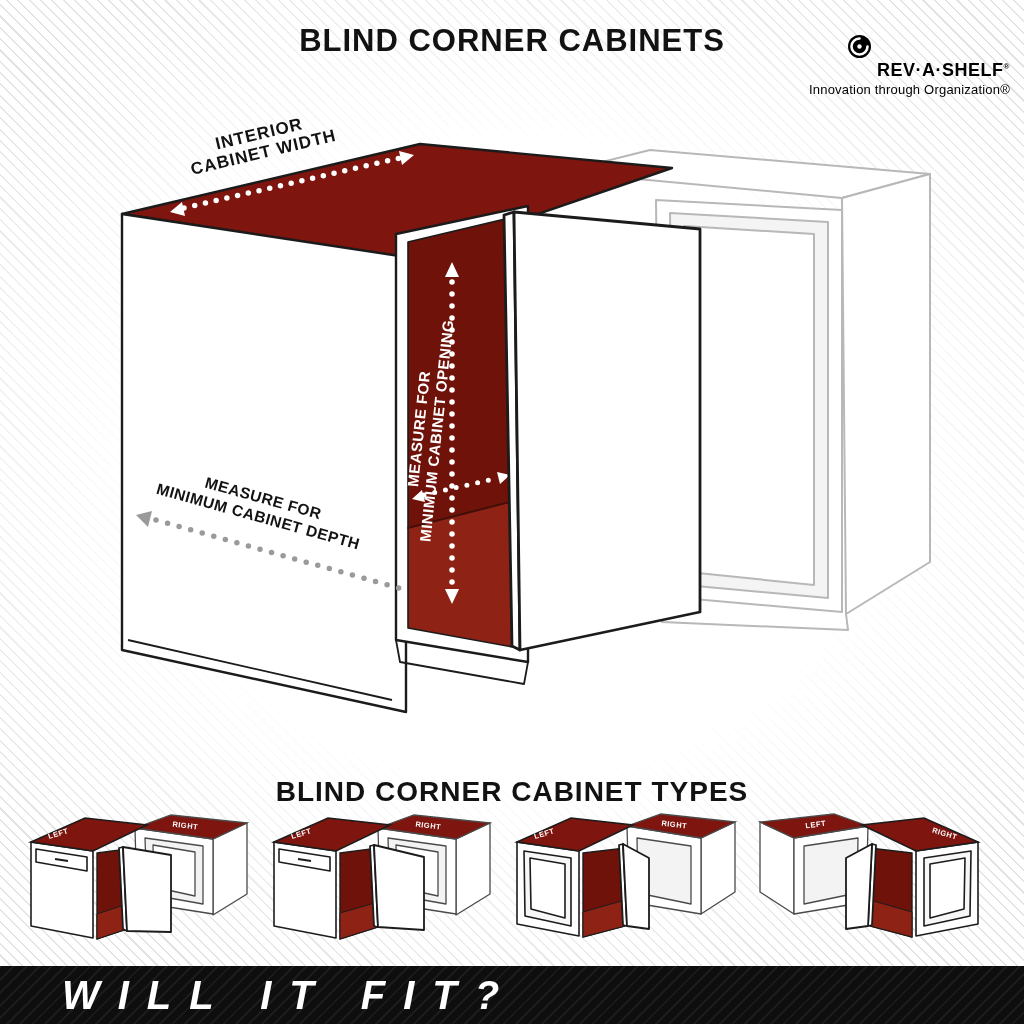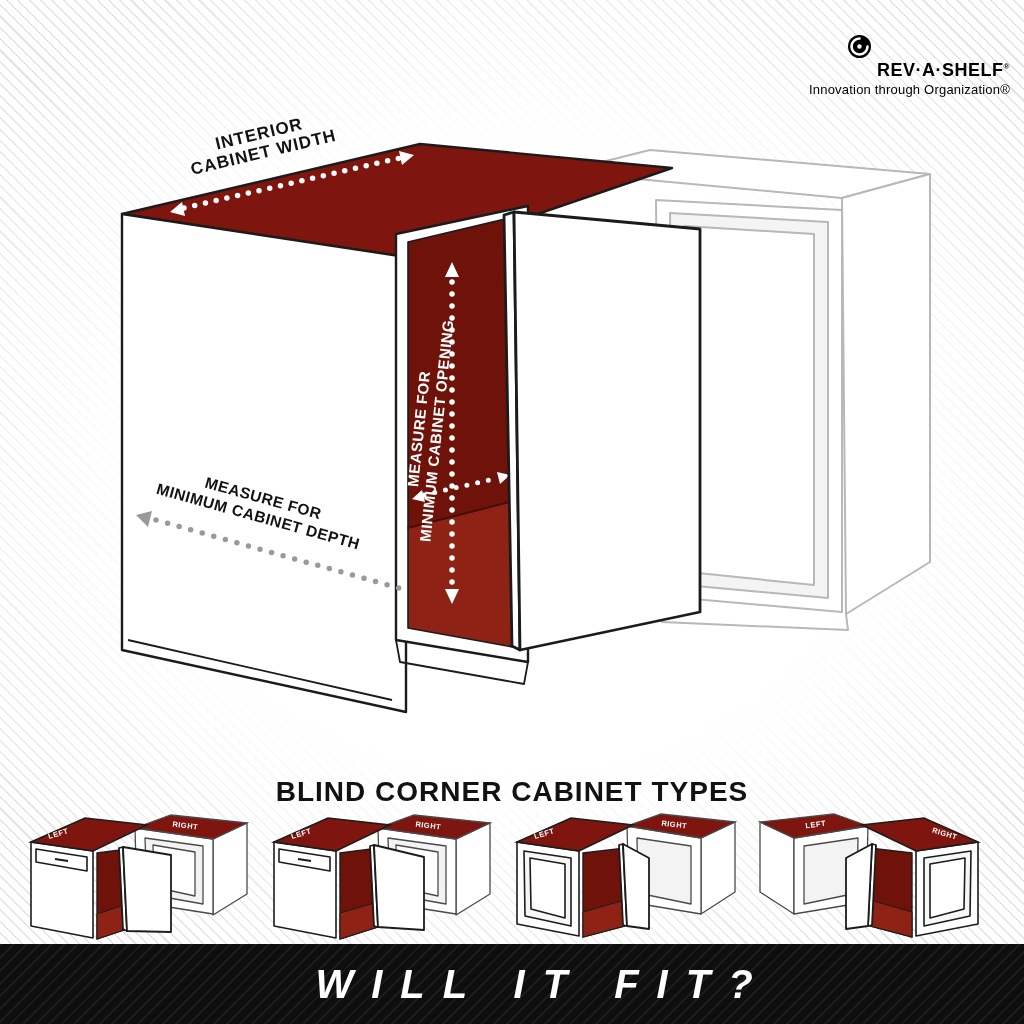--- a/index.html
+++ b/index.html
@@ -15,32 +15,33 @@
   .header{position:absolute;top:20px;left:0;right:0;text-align:center;z-index:2;}
   .title-red{color:#C22026;font-style:italic;font-weight:bold;font-size:28px;letter-spacing:1px;}
   .title-black{color:#121212;font-weight:bold;font-size:31px;letter-spacing:1px;margin-top:3px;}
   .logo{position:absolute;top:12px;right:14px;z-index:3;text-align:right;color:#000;}
   .logo-row{display:flex;align-items:center;justify-content:flex-end;gap:5px;}
   .brand{font-weight:bold;font-size:18px;letter-spacing:.5px;white-space:nowrap;margin-top:48px;}
   .brand sup{font-size:8px;}
   .tagline{font-size:13px;margin-top:1px;letter-spacing:.2px;}
   .types-title{position:absolute;top:744px;left:0;right:0;text-align:center;z-index:2;
     font-weight:bold;font-size:28px;letter-spacing:1px;color:#121212;margin-top:32px;}
-  .footer{position:absolute;left:0;right:0;bottom:0;height:80px;z-index:4;
+  .footer{position:absolute;left:0;right:0;bottom:0;height:58px;z-index:4;
     background-color:#0e0e0e;
     background-image:repeating-linear-gradient(135deg, rgba(255,255,255,0.06) 0px, rgba(255,255,255,0.06) 2px, transparent 2px, transparent 9px);
-    display:flex;align-items:center;justify-content:center;padding-left:44px;}
+    display:flex;align-items:center;padding-left:44px;}
   .footer-text{color:#ffffff;font-size:40px;font-weight:bold;font-style:italic;
     letter-spacing:18px;padding-left:18px;white-space:nowrap;}
   svg text{font-family:"Liberation Sans",sans-serif;}
 </style>
 </head>
 <body>
 
 <div class="header">
+  <div class="title-black">BLIND CORNER CABINETS</div>
 </div>
 
 <div class="logo">
   <div class="logo-row">
     <svg width="25" height="25" viewBox="0 0 25 25">
       <circle cx="12.5" cy="12.5" r="11.5" fill="#000"></circle>
       <path d="M12.5,4.5 a8,8 0 1 0 8,8" stroke="#fff" stroke-width="2.6" fill="none" stroke-linecap="round"></path>
       <circle cx="12.5" cy="12.5" r="2.2" fill="#fff"></circle>
     </svg>
     <div class="brand"><span>REV·A·SHELF</span><sup>®</sup></div>

